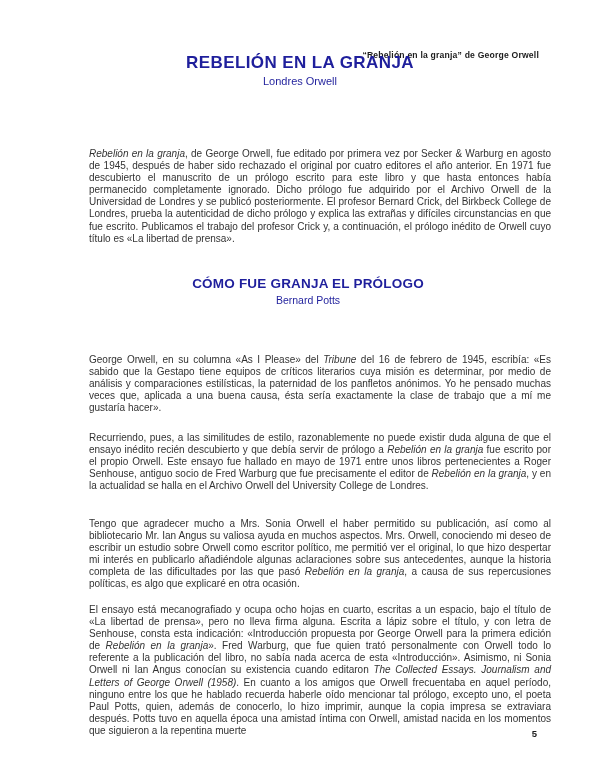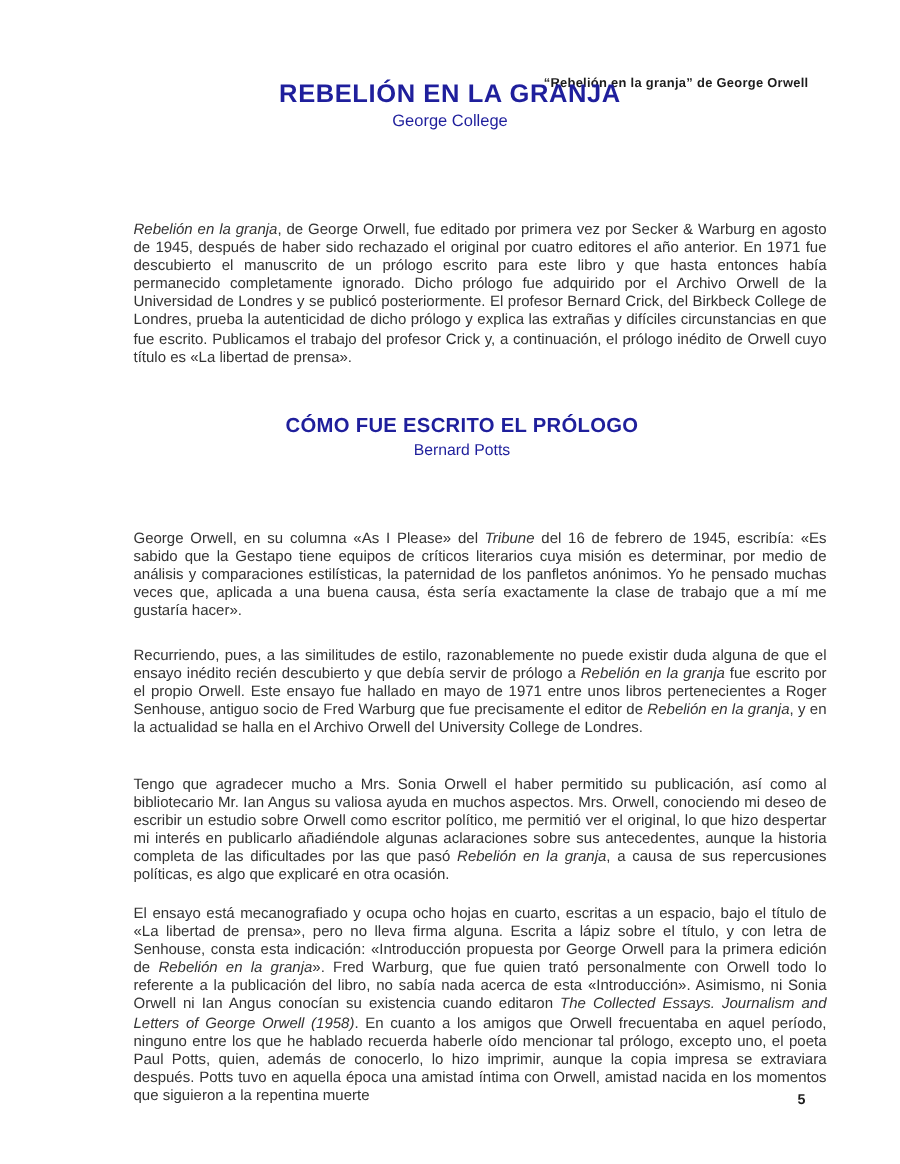--- a/index.html
+++ b/index.html
@@ -92,25 +92,25 @@
 </style>
 </head>
 <body>
 
 <div class="page">
 
   <div class="running-header">“Rebelión en la granja” de George Orwell</div>
 
   <h1 class="doc-title">REBELIÓN EN LA GRANJA</h1>
 
-  <div class="doc-subtitle">George College</div>
+  <div class="doc-subtitle">Londres Orwell</div>
 
   <p class="body-par" style="top:136px"><em>Rebelión en la granja</em><span>, de George Orwell, fue editado por primera vez por Secker &amp; Warburg en agosto de 1945, después de haber sido rechazado el original por cuatro editores el año anterior. En 1971 fue descubierto el manuscrito de un prólogo escrito para este libro y que hasta entonces había permanecido completamente ignorado. Dicho prólogo fue adquirido por el Archivo Orwell de la Universidad de Londres y se publicó posteriormente. El profesor Bernard Crick, del Birkbeck College de Londres, prueba la autenticidad de dicho prólogo y explica las extrañas y difíciles circunstancias en que fue escrito. Publicamos el trabajo del profesor Crick y, a continuación, el prólogo inédito de Orwell cuyo título es «La libertad de prensa».</span></p>
 
-  <h2 class="section-heading">CÓMO FUE ESCRITO EL PRÓLOGO</h2>
+  <h2 class="section-heading">CÓMO FUE GRANJA EL PRÓLOGO</h2>
 
   <div class="section-author">Bernard Potts</div>
 
   <div>
     <p class="body-par" style="top:342px"><span>George Orwell, en su columna «As I Please» del </span><em>Tribune</em><span> del 16 de febrero de 1945, escribía: «Es sabido que la Gestapo tiene equipos de críticos literarios cuya misión es determinar, por medio de análisis y comparaciones estilísticas, la paternidad de los panfletos anónimos. Yo he pensado muchas veces que, aplicada a una buena causa, ésta sería exactamente la clase de trabajo que a mí me gustaría hacer».</span></p>
     <p class="body-par" style="top:420px"><span>Recurriendo, pues, a las similitudes de estilo, razonablemente no puede existir duda alguna de que el ensayo inédito recién descubierto y que debía servir de prólogo a </span><em>Rebelión en la granja</em><span> fue escrito por el propio Orwell. Este ensayo fue hallado en mayo de 1971 entre unos libros pertenecientes a Roger Senhouse, antiguo socio de Fred Warburg que fue precisamente el editor de </span><em>Rebelión en la granja</em><span>, y en la actualidad se halla en el Archivo Orwell del University College de Londres.</span></p>
     <p class="body-par" style="top:506px"><span>Tengo que agradecer mucho a Mrs. Sonia Orwell el haber permitido su publicación, así como al bibliotecario Mr. Ian Angus su valiosa ayuda en muchos aspectos. Mrs. Orwell, conociendo mi deseo de escribir un estudio sobre Orwell como escritor político, me permitió ver el original, lo que hizo despertar mi interés en publicarlo añadiéndole algunas aclaraciones sobre sus antecedentes, aunque la historia completa de las dificultades por las que pasó </span><em>Rebelión en la granja</em><span>, a causa de sus repercusiones políticas, es algo que explicaré en otra ocasión.</span></p>
     <p class="body-par" style="top:592px"><span>El ensayo está mecanografiado y ocupa ocho hojas en cuarto, escritas a un espacio, bajo el título de «La libertad de prensa», pero no lleva firma alguna. Escrita a lápiz sobre el título, y con letra de Senhouse, consta esta indicación: «Introducción propuesta por George Orwell para la primera edición de </span><em>Rebelión en la granja</em><span>». Fred Warburg, que fue quien trató personalmente con Orwell todo lo referente a la publicación del libro, no sabía nada acerca de esta «Introducción». Asimismo, ni Sonia Orwell ni Ian Angus conocían su existencia cuando editaron </span><em>The Collected Essays. Journalism and Letters of George Orwell (1958)</em><span>. En cuanto a los amigos que Orwell frecuentaba en aquel período, ninguno entre los que he hablado recuerda haberle oído mencionar tal prólogo, excepto uno, el poeta Paul Potts, quien, además de conocerlo, lo hizo imprimir, aunque la copia impresa se extraviara después. Potts tuvo en aquella época una amistad íntima con Orwell, amistad nacida en los momentos que siguieron a la repentina muerte</span></p>
   </div>
 

